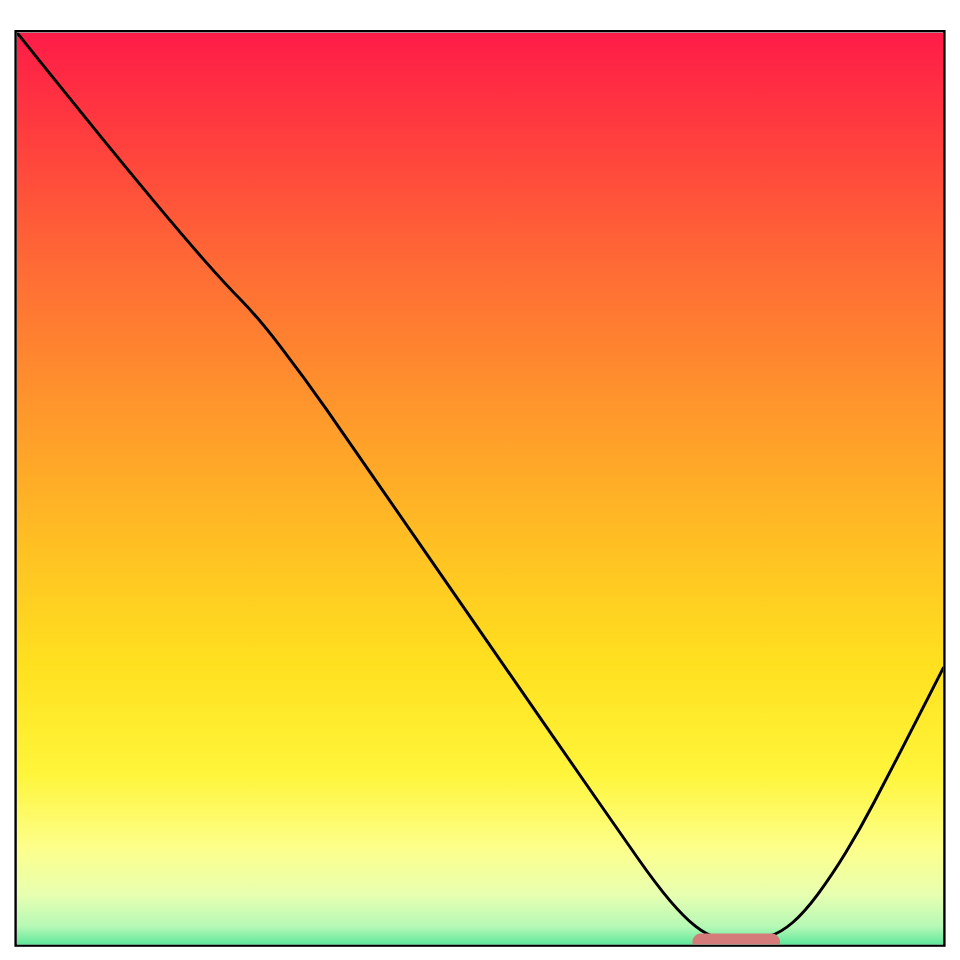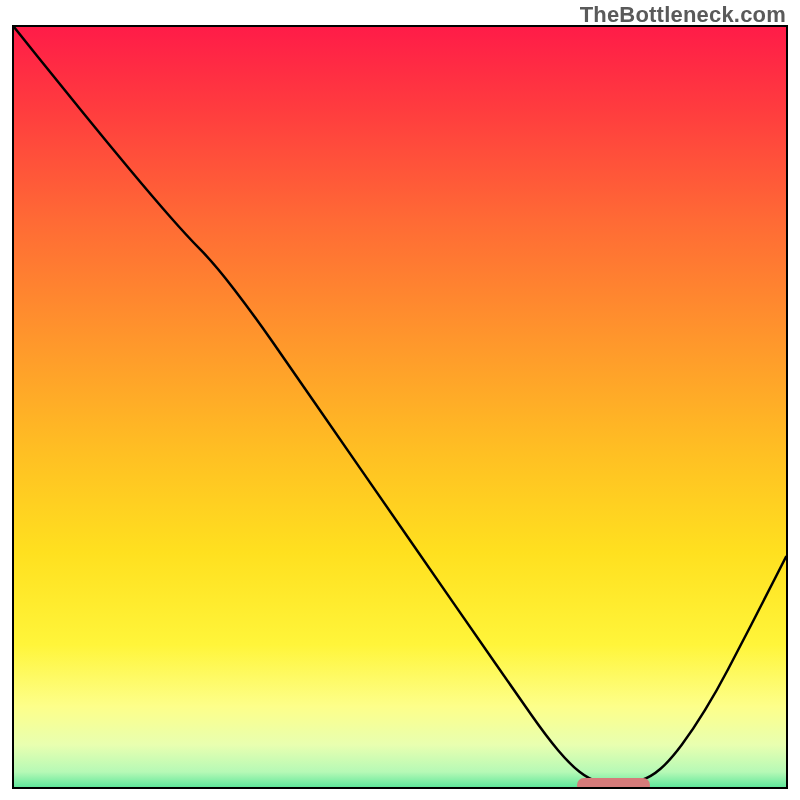--- a/index.html
+++ b/index.html
@@ -44,21 +44,20 @@
   .marker {
     position: absolute;
     height: 14px;
     background: #d57b7a;
     border-radius: 7px;
   }
 </style>
 </head>
 <body>
 <div class="wrap">
-  <div class="attrib">TheBottleneck.com</div>
 
   <div class="plot">
 
     <svg class="heat" viewBox="0 0 1000 1000" preserveAspectRatio="none">
       <defs>
         <linearGradient id="g" x1="0" y1="0" x2="0" y2="1">
           <stop offset="0%" stop-color="#ff1c48"></stop>
           <stop offset="10%" stop-color="#ff3a3f"></stop>
           <stop offset="25%" stop-color="#ff6a35"></stop>
           <stop offset="40%" stop-color="#ff952c"></stop>

